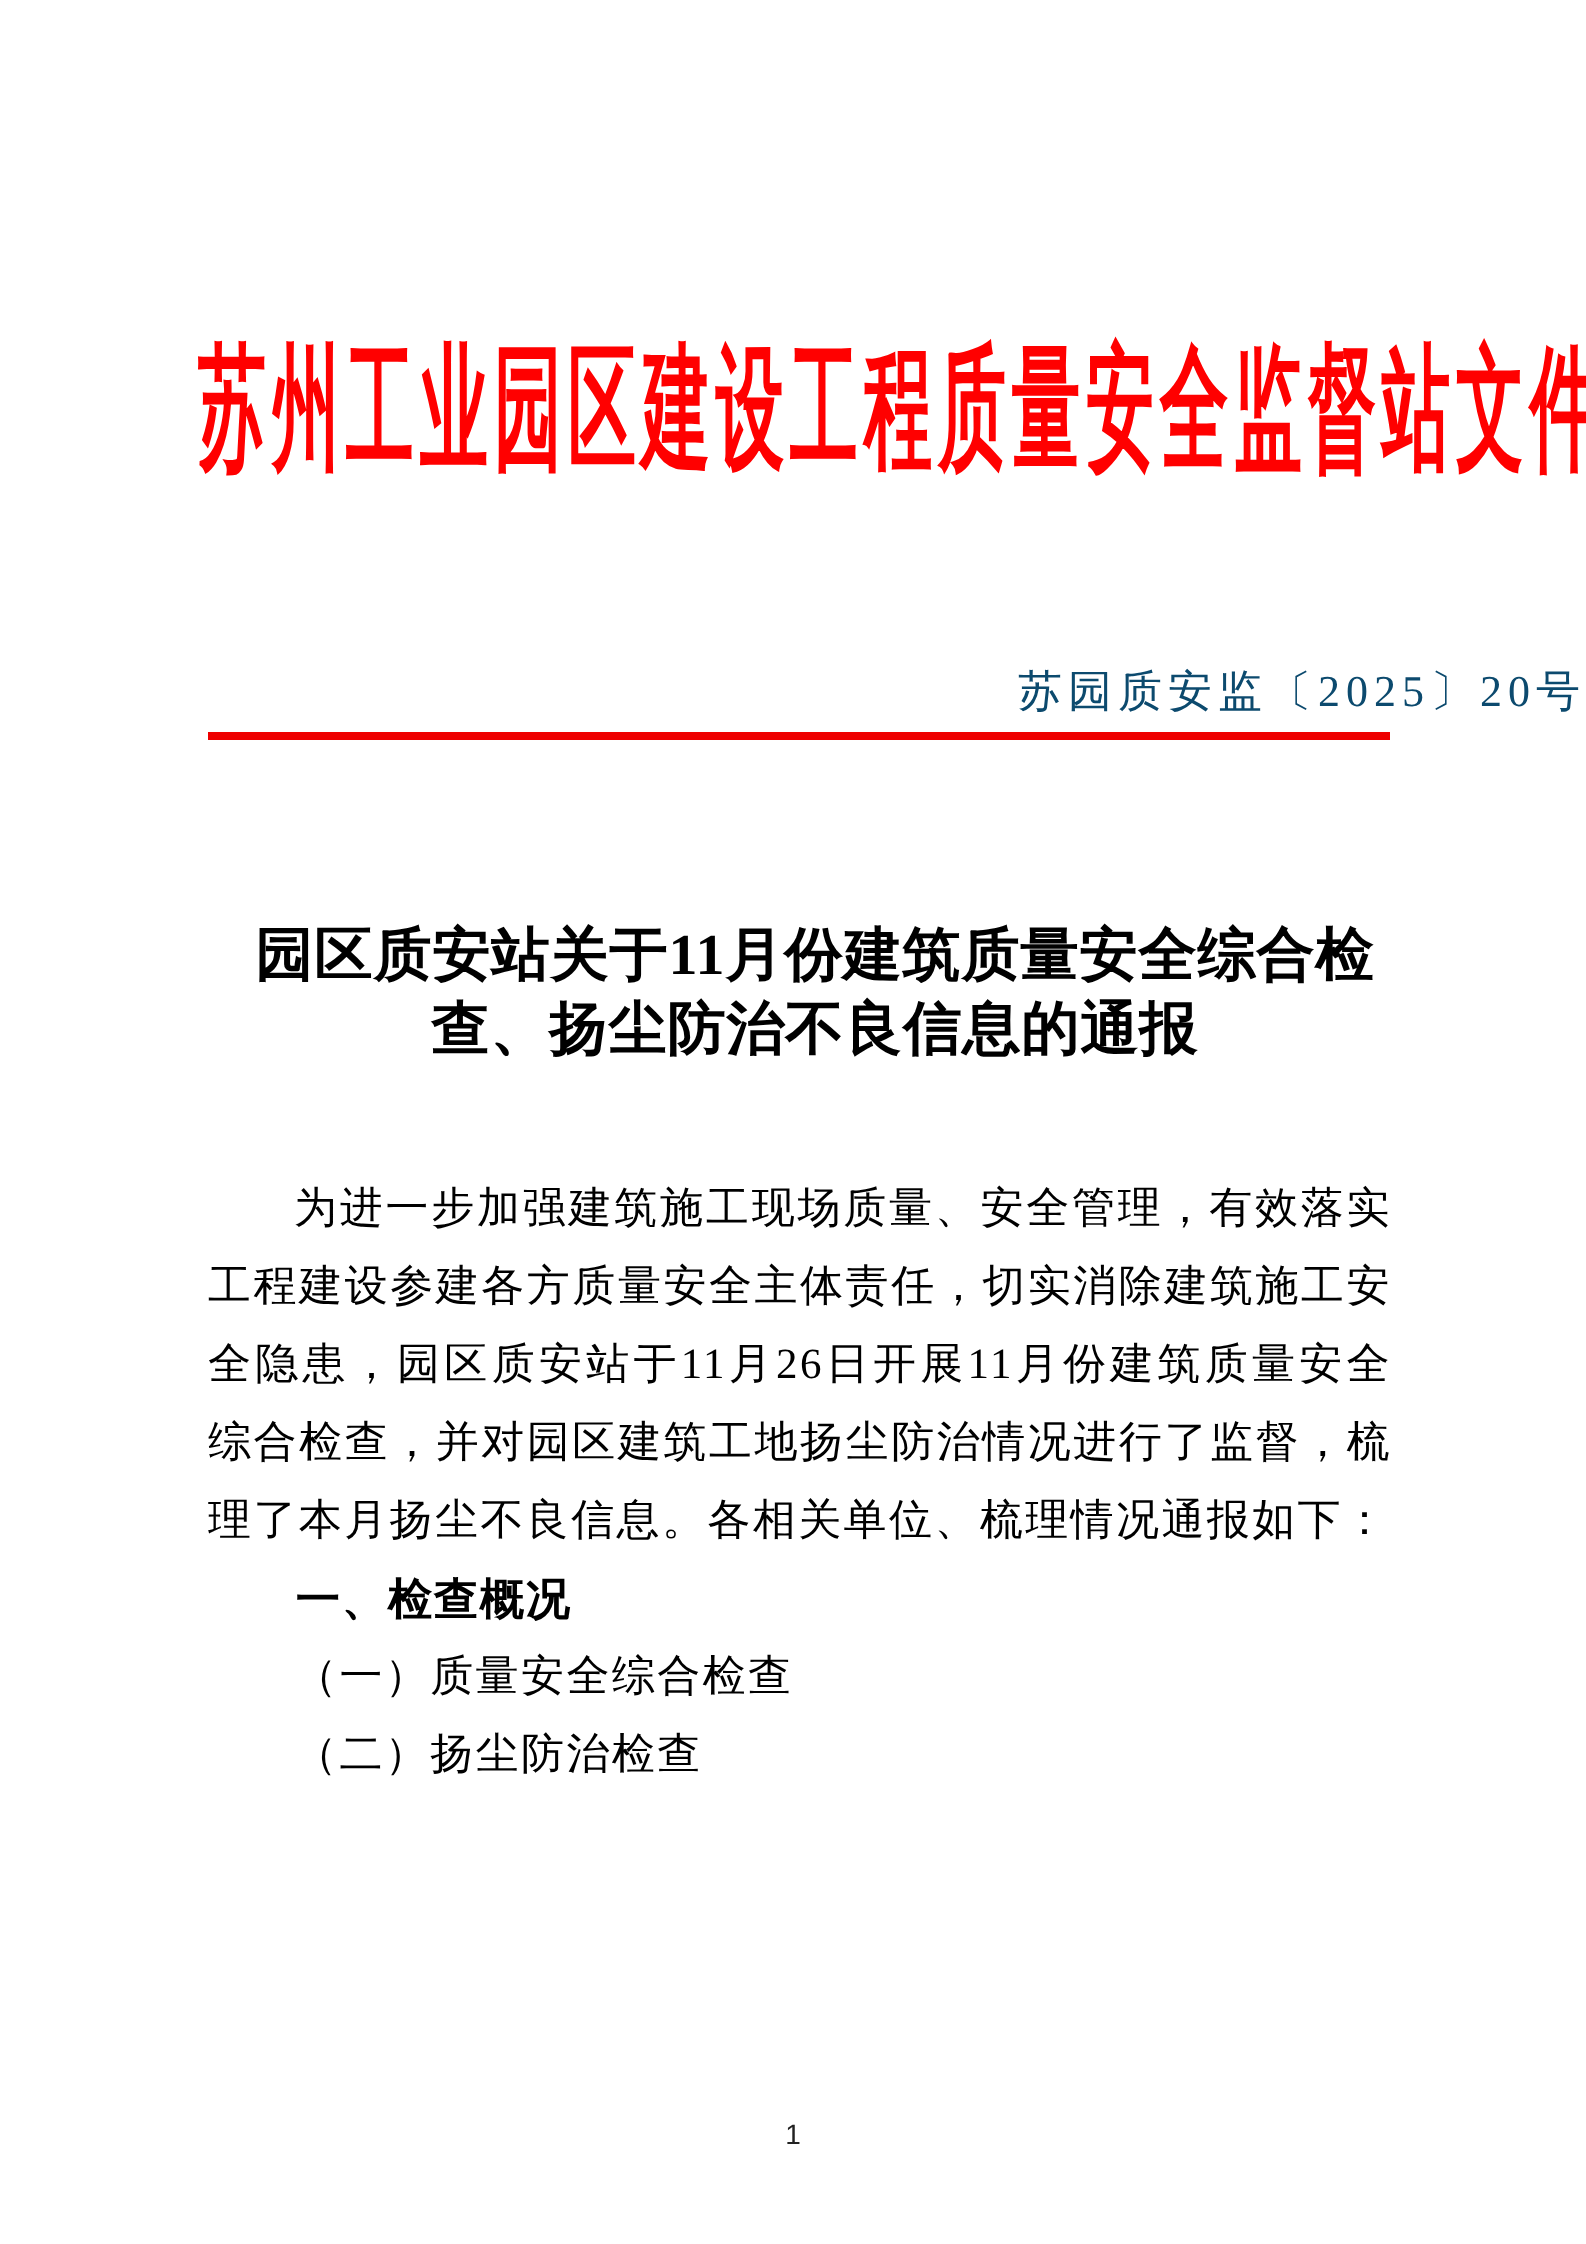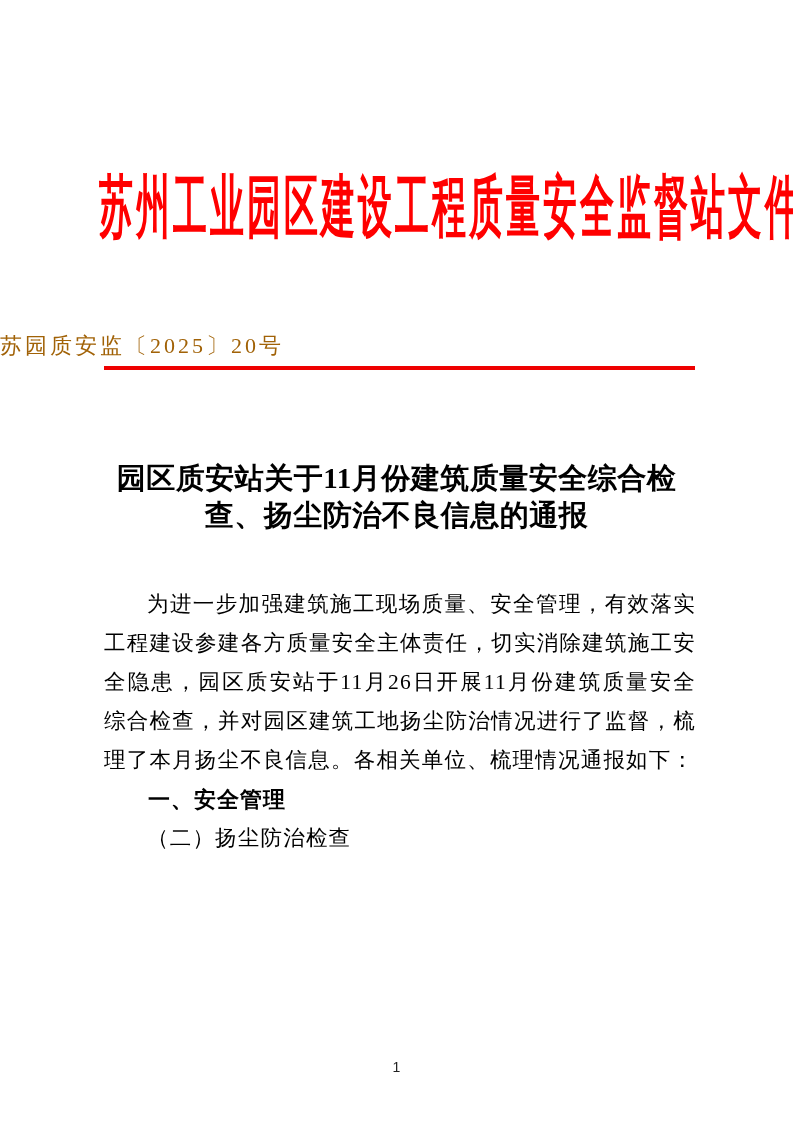--- a/index.html
+++ b/index.html
@@ -30,37 +30,37 @@
     font-weight: bold;
     letter-spacing: 3px;
     transform: scaleY(2.0);
     transform-origin: 50% 50%;
   }
   .doc-number {
     position: absolute;
     top: 318px;
     left: 0;
     width: 100%;
-    text-align: left;
+    text-align: right;
     font-size: 22px;
     letter-spacing: 3px;
-    color: #a16207;
+    color: #0c4a6e;
   }
   .red-line {
     position: absolute;
     top: 353px;
     left: 104px;
     width: 591px;
     height: 4px;
     background: #ee0000;
   }
   .doc-title {
     position: absolute;
     top: 447px;
-    left: 109px;
+    left: 120px;
     width: 575px;
     text-align: center;
     font-size: 29px;
     line-height: 37px;
     font-weight: bold;
     letter-spacing: 0.5px;
     color: #000000;
   }
   .body-text {
     position: absolute;
@@ -103,19 +103,20 @@
   <div class="letterhead">苏州工业园区建设工程质量安全监督站文件</div>
 
   <div class="doc-number">苏园质安监〔2025〕20号</div>
 
   <div class="red-line"></div>
 
   <h1 class="doc-title">园区质安站关于11月份建筑质量安全综合检查、扬尘防治不良信息的通报</h1>
 
   <div class="body-text">
     <p class="para">为进一步加强建筑施工现场质量、安全管理，有效落实工程建设参建各方质量安全主体责任，切实消除建筑施工安全隐患，园区质安站于11月26日开展11月份建筑质量安全综合检查，并对园区建筑工地扬尘防治情况进行了监督，梳理了本月扬尘不良信息。各相关单位、梳理情况通报如下：</p>
-    <p class="heading1">一、安全管理</p>
+    <p class="heading1">一、检查概况</p>
+    <p class="heading2">（一）质量安全综合检查</p>
     <p class="heading2">（二）扬尘防治检查</p>
   </div>
 
   <div class="page-number">1</div>
 
 </div>
 
 </body></html>

